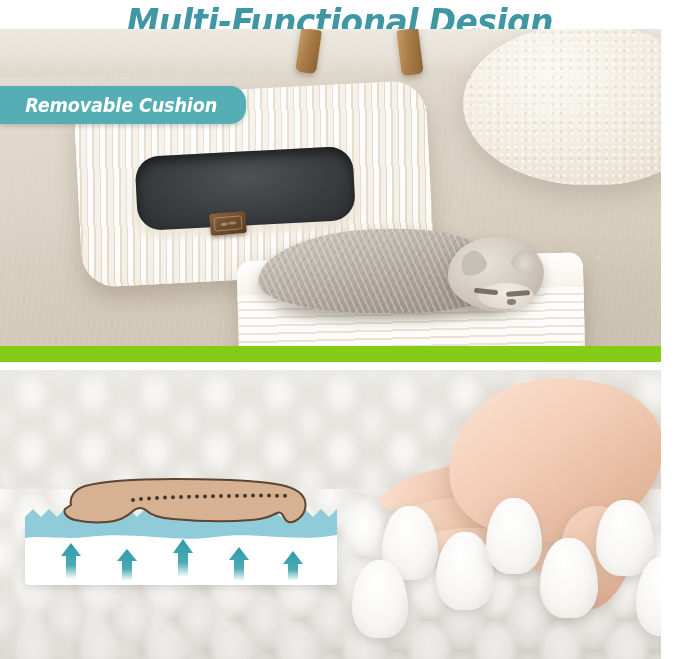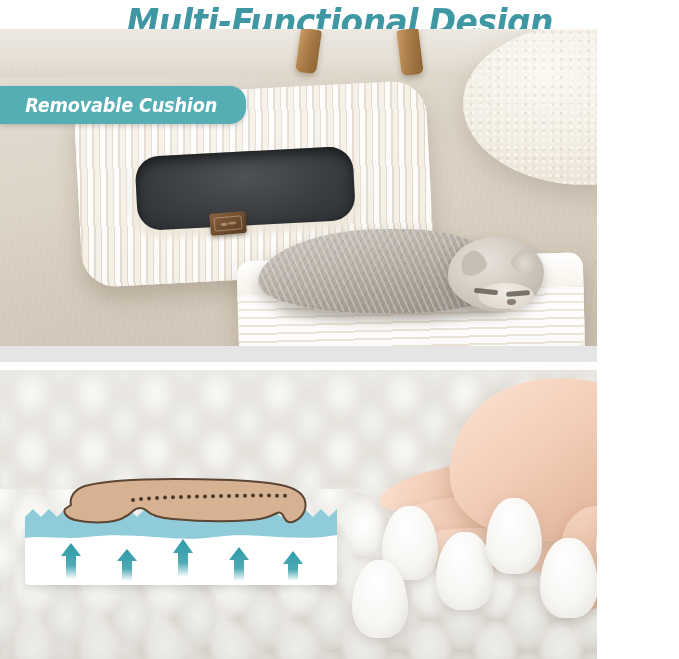--- a/index.html
+++ b/index.html
@@ -1,17 +1,17 @@
 <!DOCTYPE html>
 <html><head>
 <meta charset="utf-8">
 <style>
   html,body{margin:0;padding:0;background:#fff;}
   body{width:679px;height:659px;overflow:hidden;font-family:"Liberation Sans",sans-serif;}
-  #page{position:relative;width:597px;height:659px;background:#e5e5e5;overflow:hidden;}
+  #page{position:relative;width:661px;height:659px;background:#84cc16;overflow:hidden;}
 
   
   .header{position:absolute;left:0;top:0;width:679px;height:44px;background:#ffffff;
           display:flex;align-items:center;justify-content:center;}
   .header-title{font-size:35px;font-weight:bold;font-style:italic;color:#3E97A3;
                 letter-spacing:-0.6px;line-height:1;white-space:nowrap;
                 transform:scaleX(.94);font-family:"DejaVu Sans","Liberation Sans",sans-serif;}
 
   
   .panel{position:absolute;overflow:hidden;}

